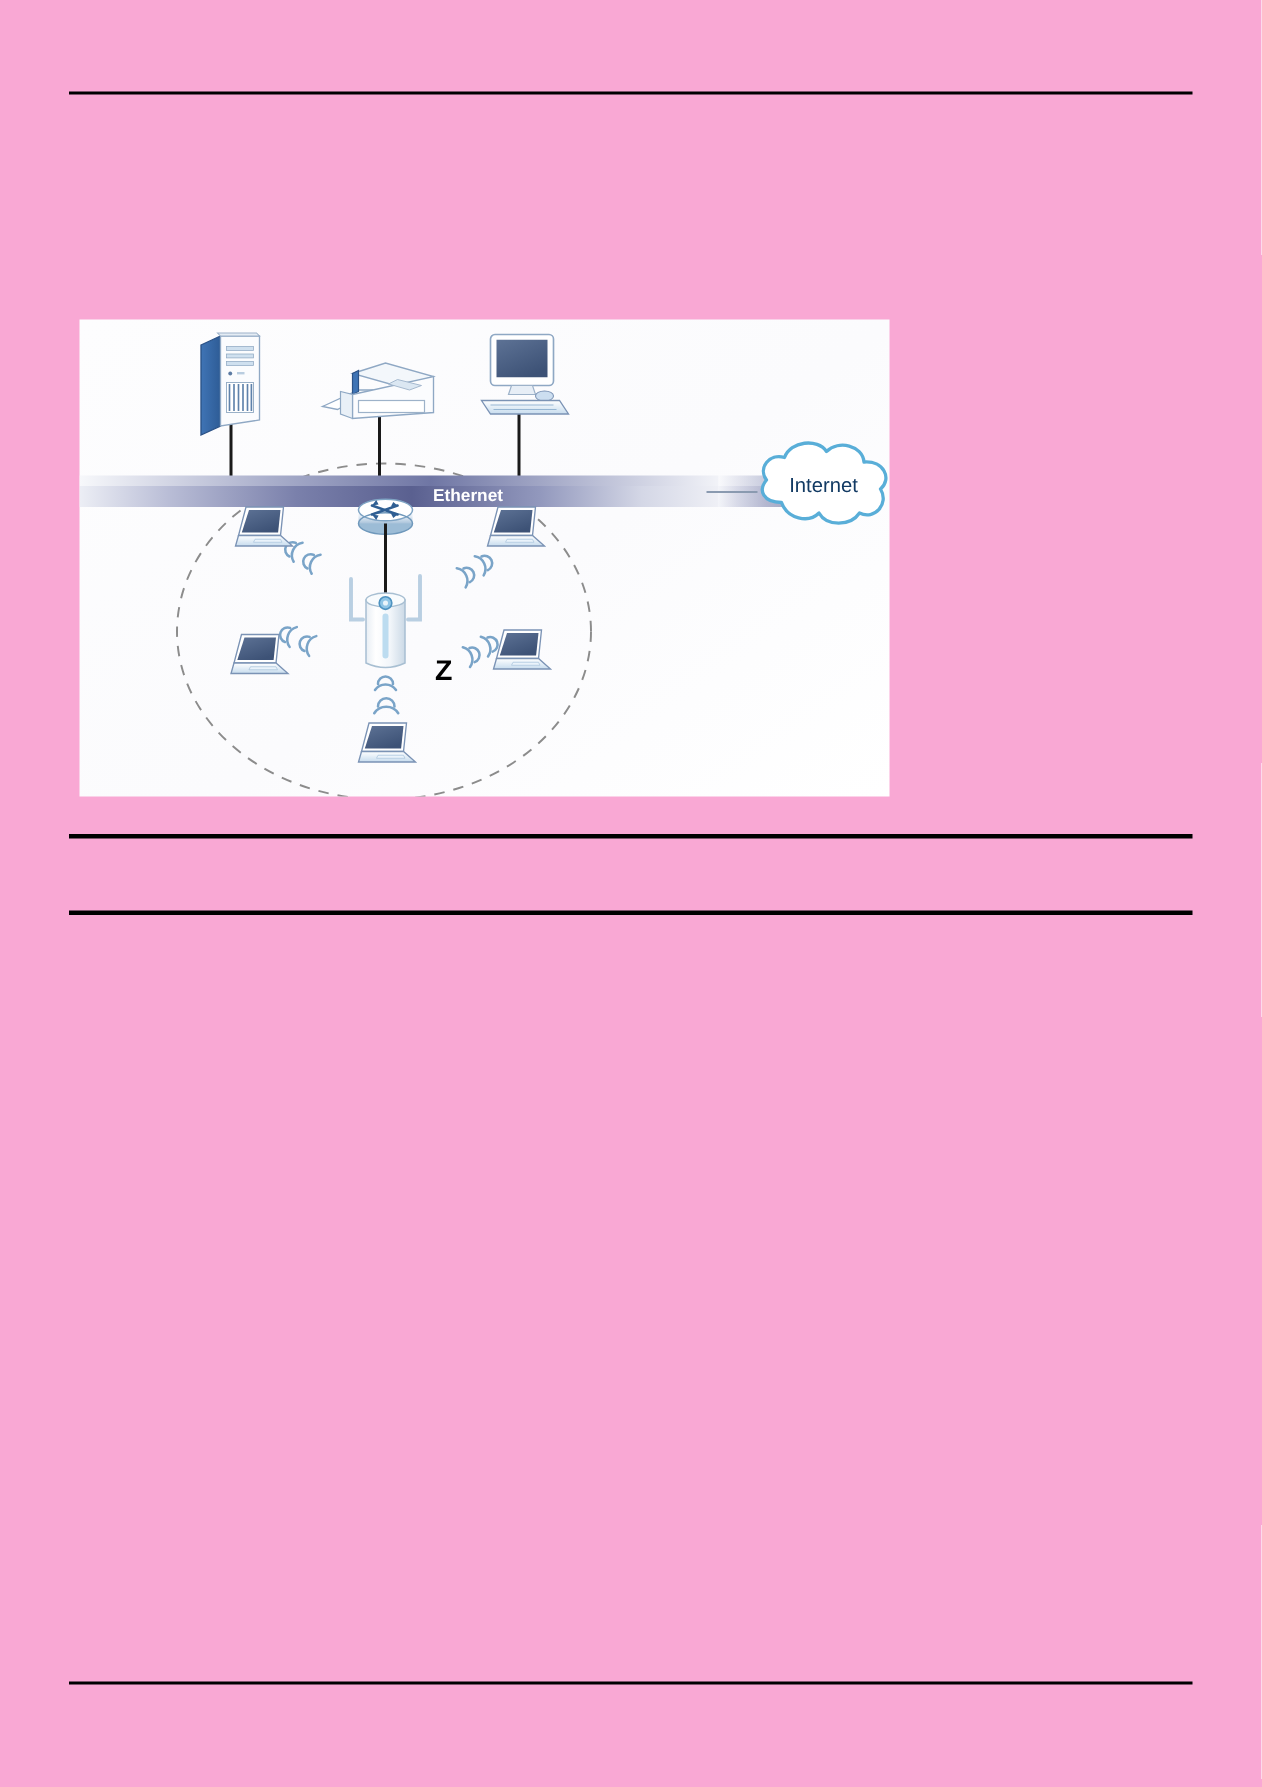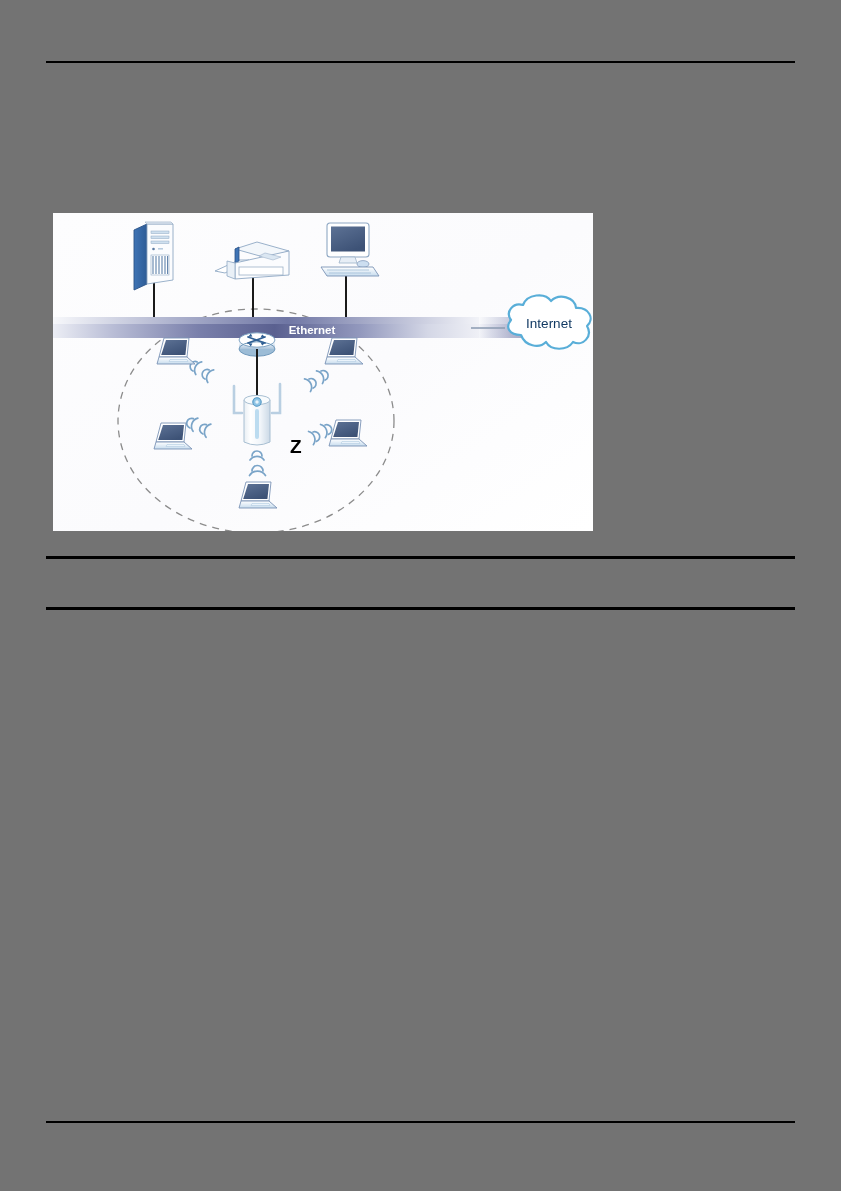--- a/index.html
+++ b/index.html
@@ -11,21 +11,21 @@
     width: 841px;
     height: 1191px;
     position: relative;
     font-family: "Liberation Sans", sans-serif;
     overflow: hidden;
   }
 
   .page {
     position: absolute;
     inset: 0;
-    background: #737373;
+    background: #f9a8d4;
   }
 
   
   .rule {
     position: absolute;
     left: 46px;
     width: 749px;
     background: #000000;
   }
   .rule-header { top: 61px;  height: 2px; }

